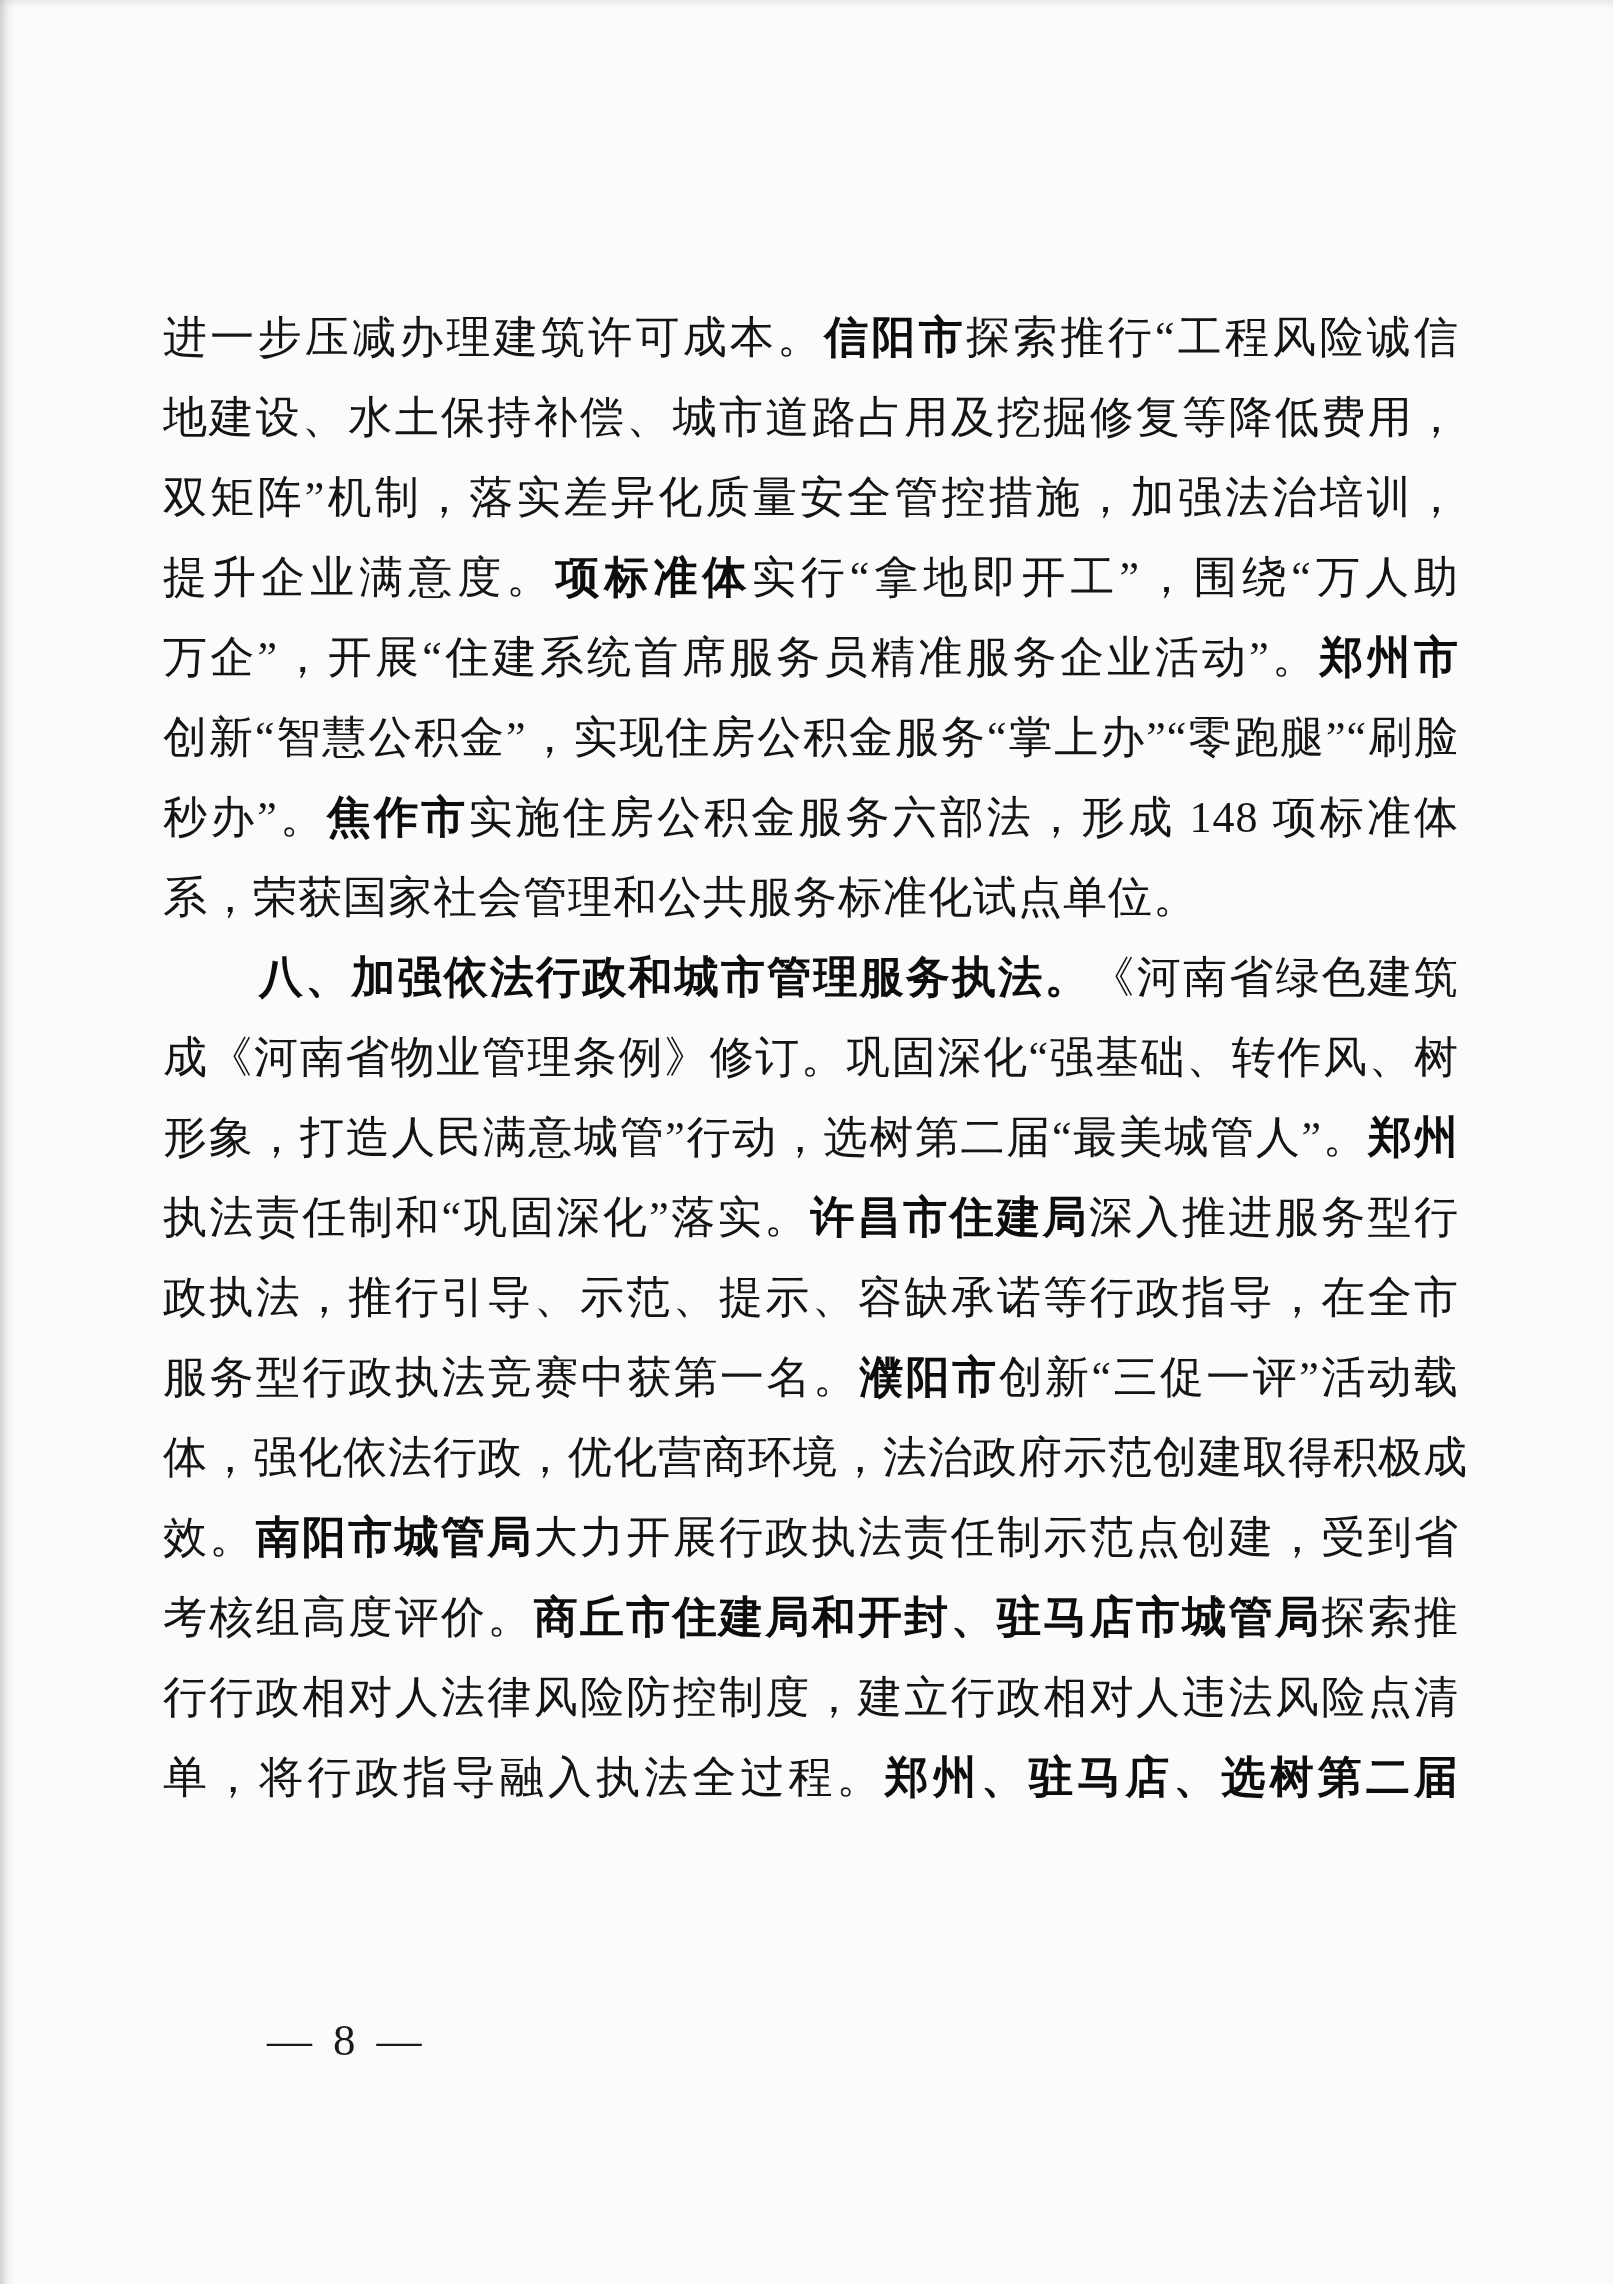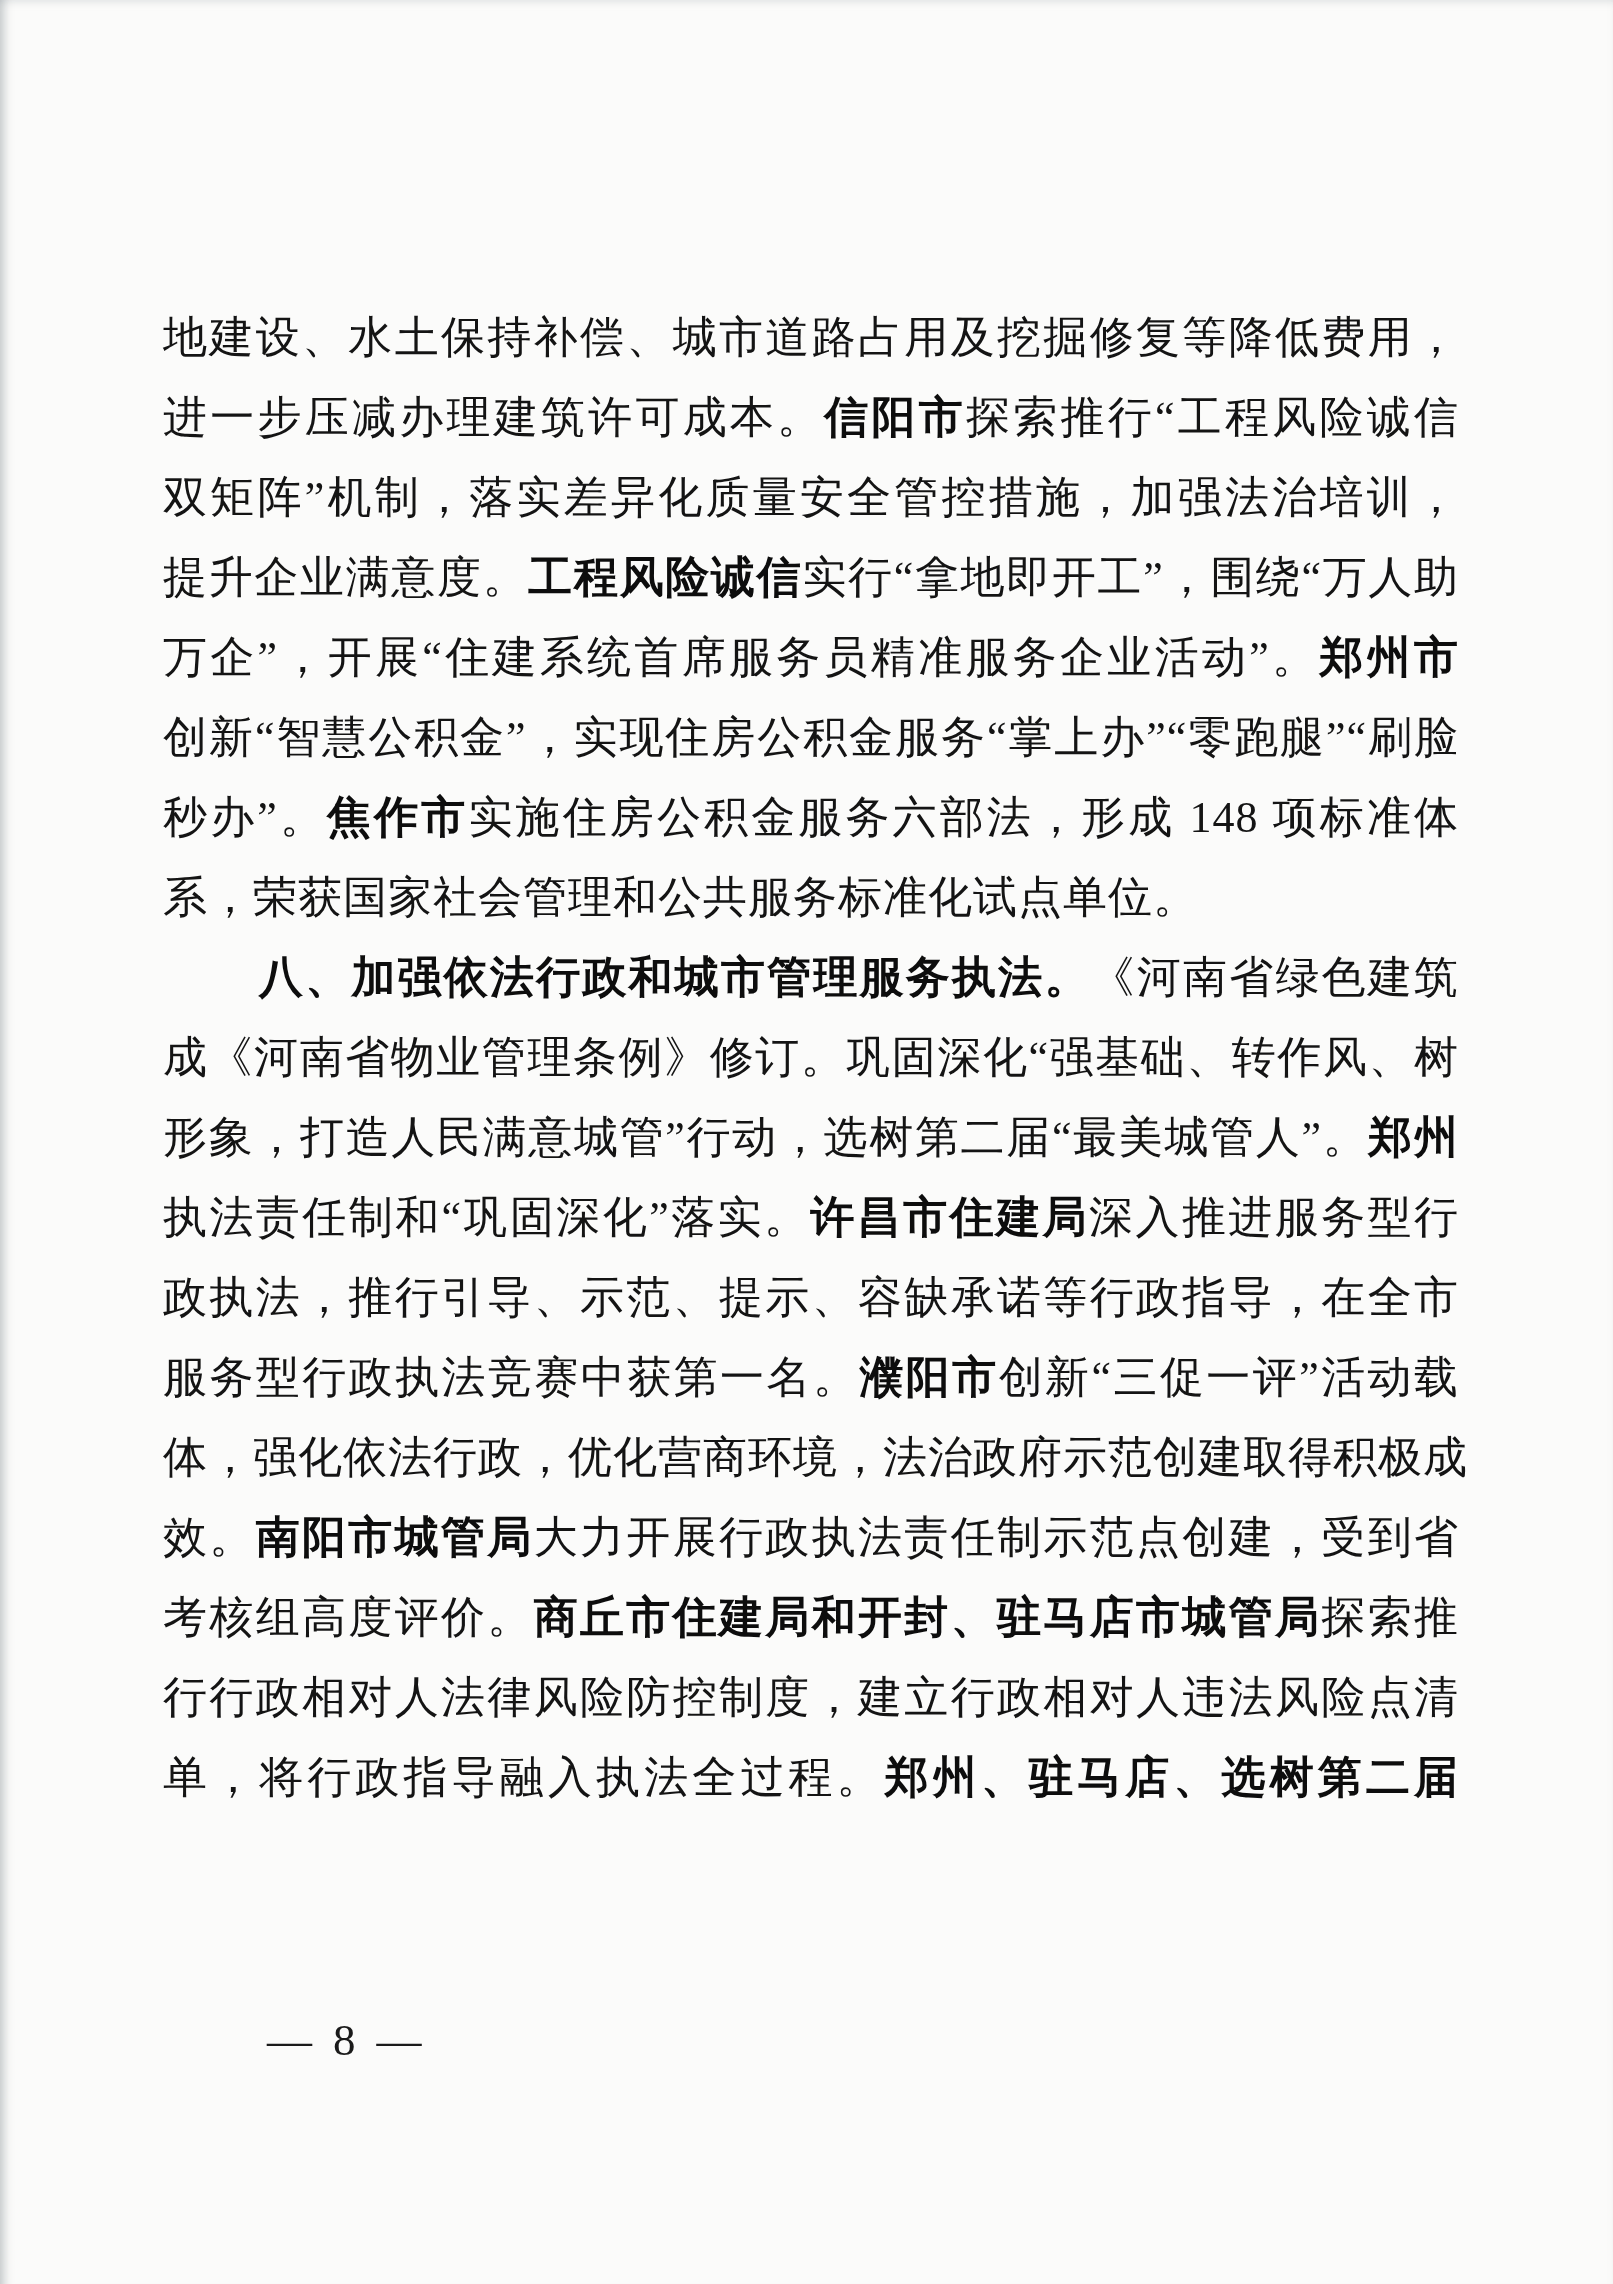--- a/index.html
+++ b/index.html
@@ -56,24 +56,24 @@
     line-height: 59px;
     word-spacing: 9.8px;
     color: #1a1a1a;
   }
 </style>
 </head>
 <body>
 
 <div class="page">
   <div class="text-block" id="text-block">
+      <div class="line"><span>进一步压减办理建筑许可成本。</span><b>信阳市</b><span>探索推行“工程风险诚信</span></div>
       <div class="line"><span>地建设、水土保持补偿、城市道路占用及挖掘修复等降低费用，</span></div>
-      <div class="line"><span>进一步压减办理建筑许可成本。</span><b>信阳市</b><span>探索推行“工程风险诚信</span></div>
       <div class="line"><span>双矩阵”机制，落实差异化质量安全管控措施，加强法治培训，</span></div>
-      <div class="line"><span>提升企业满意度。</span><b>工程风险诚信</b><span>实行“拿地即开工”，围绕“万人助</span></div>
+      <div class="line"><span>提升企业满意度。</span><b>项标准体</b><span>实行“拿地即开工”，围绕“万人助</span></div>
       <div class="line"><span>万企”，开展“住建系统首席服务员精准服务企业活动”。</span><b>郑州市</b></div>
       <div class="line"><span>创新“智慧公积金”，实现住房公积金服务“掌上办”“零跑腿”“刷脸</span></div>
       <div class="line"><span>秒办”。</span><b>焦作市</b><span>实施住房公积金服务六部法，形成 148 项标准体</span></div>
       <div class="line no-just"><span>系，荣获国家社会管理和公共服务标准化试点单位。</span></div>
       <div class="line indent"><b>八、加强依法行政和城市管理服务执法。</b><span>《河南省绿色建筑</span></div>
       <div class="line"><span>成《河南省物业管理条例》修订。巩固深化“强基础、转作风、树</span></div>
       <div class="line"><span>形象，打造人民满意城管”行动，选树第二届“最美城管人”。</span><b>郑州</b></div>
       <div class="line"><span>执法责任制和“巩固深化”落实。</span><b>许昌市住建局</b><span>深入推进服务型行</span></div>
       <div class="line"><span>政执法，推行引导、示范、提示、容缺承诺等行政指导，在全市</span></div>
       <div class="line"><span>服务型行政执法竞赛中获第一名。</span><b>濮阳市</b><span>创新“三促一评”活动载</span></div>

